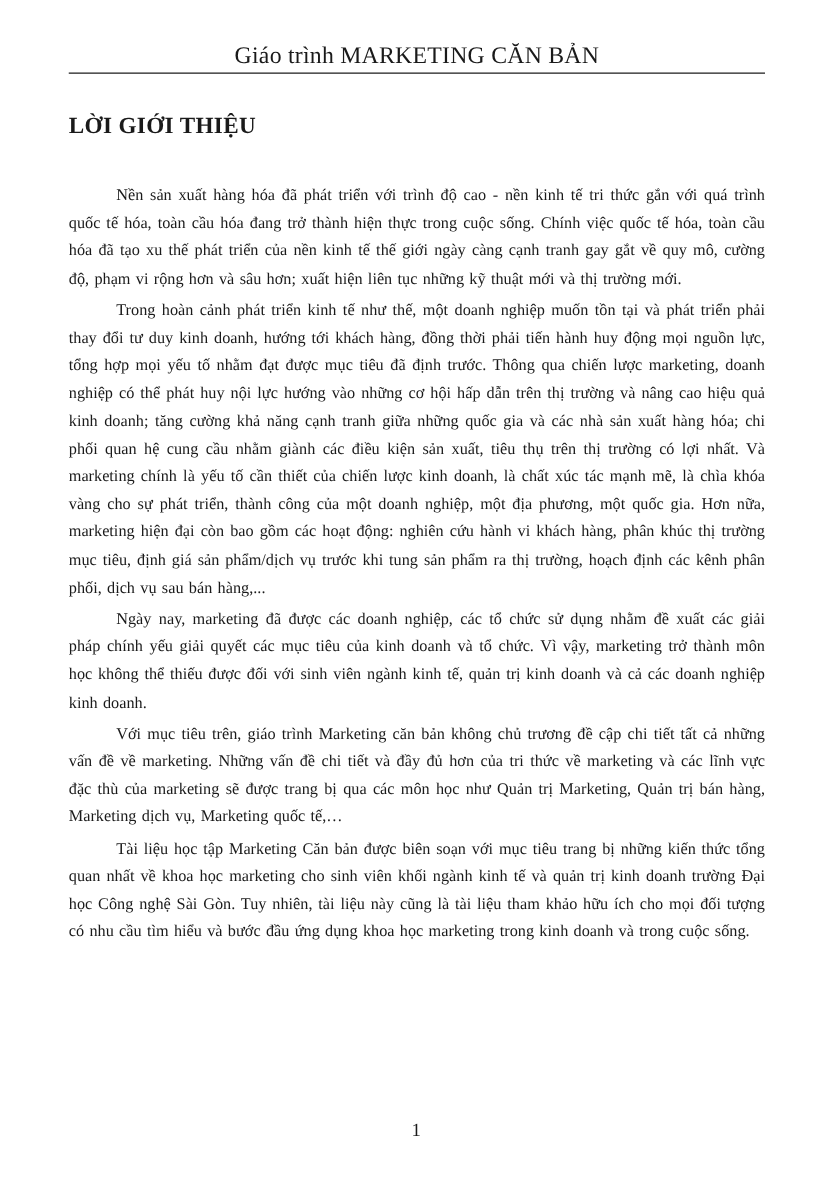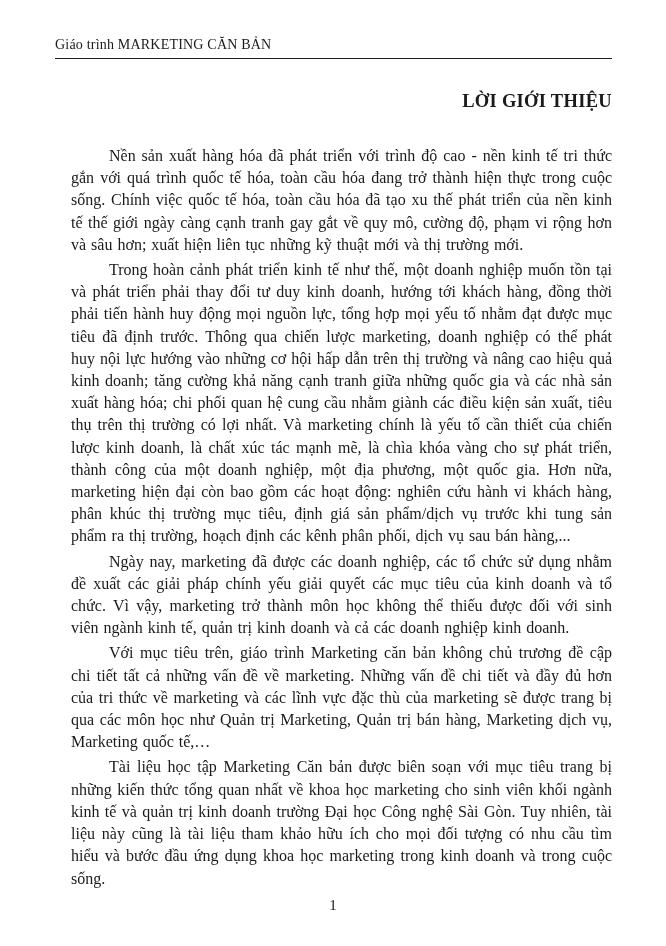--- a/index.html
+++ b/index.html
@@ -9,43 +9,44 @@
     background: #ffffff;
     color: #1a1a1a;
     font-family: "Liberation Serif", "DejaVu Serif", serif;
     position: relative;
     overflow: hidden;
   }
   .page {
     padding: 36px 54px 0 55px;
   }
   .running-header {
-    font-size: 14px;
+    font-size: 19px;
     line-height: 18px;
     padding-bottom: 4px;
     border-bottom: 1.4px solid #1d1d1d;
     letter-spacing: 0.2px;
+    text-align: center;
   }
   .doc-title {
-    text-align: right;
+    text-align: left;
     font-weight: bold;
     font-size: 18.5px;
     line-height: 22px;
     margin: 31px 0 0 0;
     letter-spacing: 0.3px;
   }
   .body-text {
     margin-top: 33px;
   }
   .body-text p {
-    font-size: 16px;
+    font-size: 13px;
     line-height: 22.2px;
     text-align: justify;
     text-indent: 38px;
-    margin: 0 0 3px 16px;
+    margin: 0 0 3px 0;
     word-spacing: 1px;
   }
   .page-number {
     position: absolute;
     left: 0;
     bottom: 33px;
     width: 100%;
     text-align: center;
     font-size: 15px;
     line-height: 16px;

